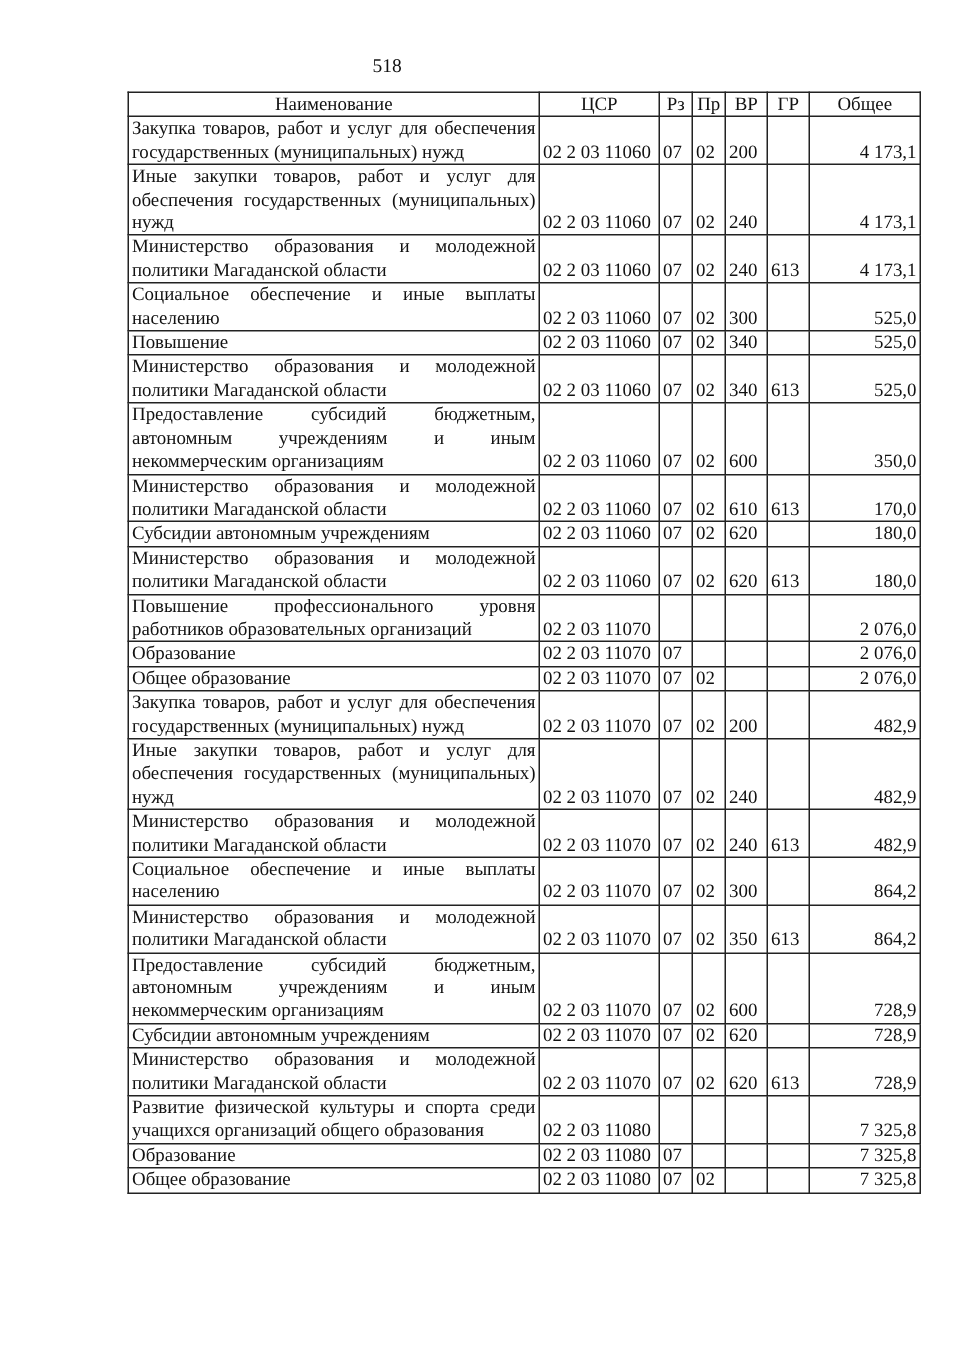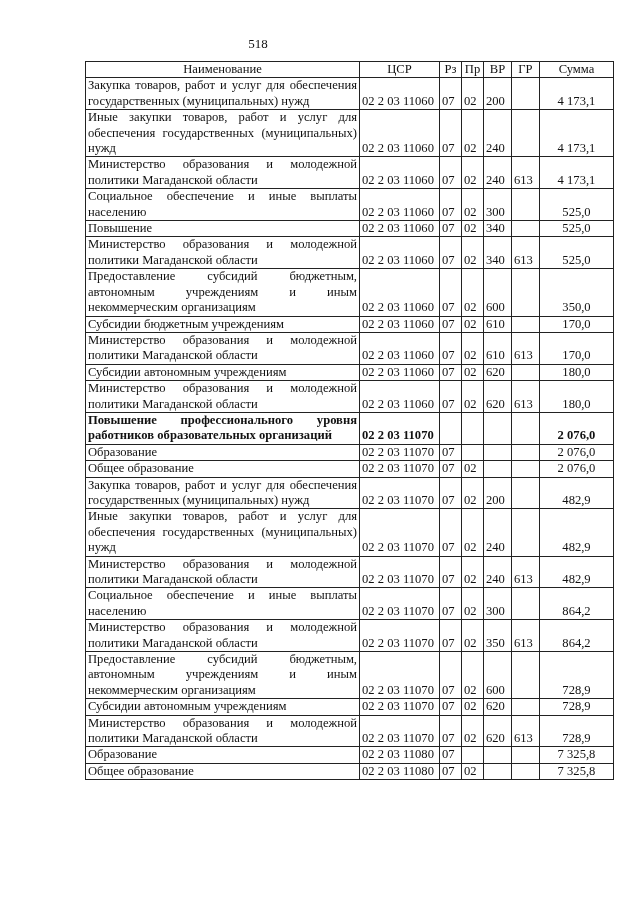--- a/index.html
+++ b/index.html
@@ -8,22 +8,22 @@
   .page-number { position:absolute; top:36px; left:0; width:640px; text-align:center;
                  font-size:13px; padding-left:0; }
   .page-number span { position:relative; left:-62px; }
   table { position:absolute; left:61px; top:61px; border-collapse:collapse;
           table-layout:fixed; width:528px; font-size:12.6px; line-height:15.4px;margin-left:24px; }
   td, th { border:1px solid #222; padding:0 2px; vertical-align:bottom; overflow:hidden; }
   th { font-weight:normal; text-align:center; vertical-align:middle; height:15px; }
   td.name { text-align:justify; text-align-last:left; vertical-align:top; }
   td.csr { white-space:nowrap; padding-left:2px; }
   td.rz, td.pr, td.vr, td.gr { white-space:nowrap; padding-left:2px; }
-  td.sum { text-align:center; white-space:nowrap; padding-right:2px; }
-  tr.bold td { font-weight:bold; }
+  td.sum { text-align:right; white-space:nowrap; padding-right:2px; }
+  tr.bold td { font-weight:normal; }
 </style>
 </head>
 <body>
 
 <div class="page-number"><span>518</span></div>
 
 <table>
   <colgroup>
     <col style="width:274px">
     <col style="width:80px">
@@ -34,21 +34,21 @@
     <col style="width:74px">
   </colgroup>
   <thead>
     <tr>
       <th>Наименование</th>
       <th>ЦСР</th>
       <th>Рз</th>
       <th>Пр</th>
       <th>ВР</th>
       <th>ГР</th>
-      <th>Сумма</th>
+      <th>Общее</th>
     </tr>
   </thead>
   <tbody id="table-body">
       <tr>
         <td class="name">Закупка товаров, работ и услуг для обеспечения государственных (муниципальных) нужд</td>
         <td class="csr">02 2 03 11060</td>
         <td class="rz">07</td>
         <td class="pr">02</td>
         <td class="vr">200</td>
         <td class="gr"></td>
@@ -102,29 +102,20 @@
       <tr>
         <td class="name">Предоставление субсидий бюджетным, автономным учреждениям и иным некоммерческим организациям</td>
         <td class="csr">02 2 03 11060</td>
         <td class="rz">07</td>
         <td class="pr">02</td>
         <td class="vr">600</td>
         <td class="gr"></td>
         <td class="sum">350,0</td>
       </tr>
       <tr>
-        <td class="name">Субсидии бюджетным учреждениям</td>
-        <td class="csr">02 2 03 11060</td>
-        <td class="rz">07</td>
-        <td class="pr">02</td>
-        <td class="vr">610</td>
-        <td class="gr"></td>
-        <td class="sum">170,0</td>
-      </tr>
-      <tr>
         <td class="name">Министерство образования и молодежной политики Магаданской области</td>
         <td class="csr">02 2 03 11060</td>
         <td class="rz">07</td>
         <td class="pr">02</td>
         <td class="vr">610</td>
         <td class="gr">613</td>
         <td class="sum">170,0</td>
       </tr>
       <tr>
         <td class="name">Субсидии автономным учреждениям</td>
@@ -235,20 +226,29 @@
         <td class="sum">728,9</td>
       </tr>
       <tr>
         <td class="name">Министерство образования и молодежной политики Магаданской области</td>
         <td class="csr">02 2 03 11070</td>
         <td class="rz">07</td>
         <td class="pr">02</td>
         <td class="vr">620</td>
         <td class="gr">613</td>
         <td class="sum">728,9</td>
+      </tr>
+      <tr class="bold">
+        <td class="name">Развитие физической культуры и спорта среди учащихся организаций общего образования</td>
+        <td class="csr">02 2 03 11080</td>
+        <td class="rz"></td>
+        <td class="pr"></td>
+        <td class="vr"></td>
+        <td class="gr"></td>
+        <td class="sum">7 325,8</td>
       </tr>
       <tr>
         <td class="name">Образование</td>
         <td class="csr">02 2 03 11080</td>
         <td class="rz">07</td>
         <td class="pr"></td>
         <td class="vr"></td>
         <td class="gr"></td>
         <td class="sum">7 325,8</td>
       </tr>

